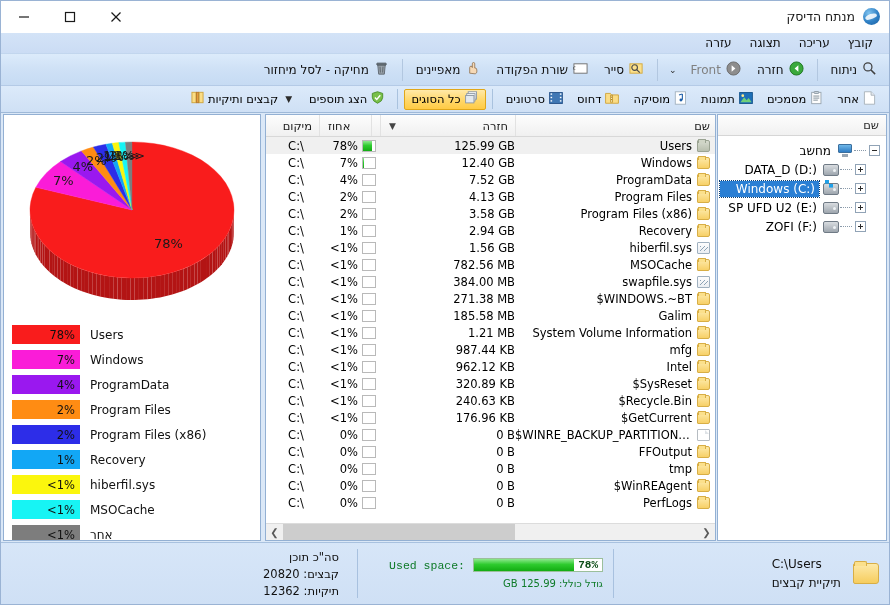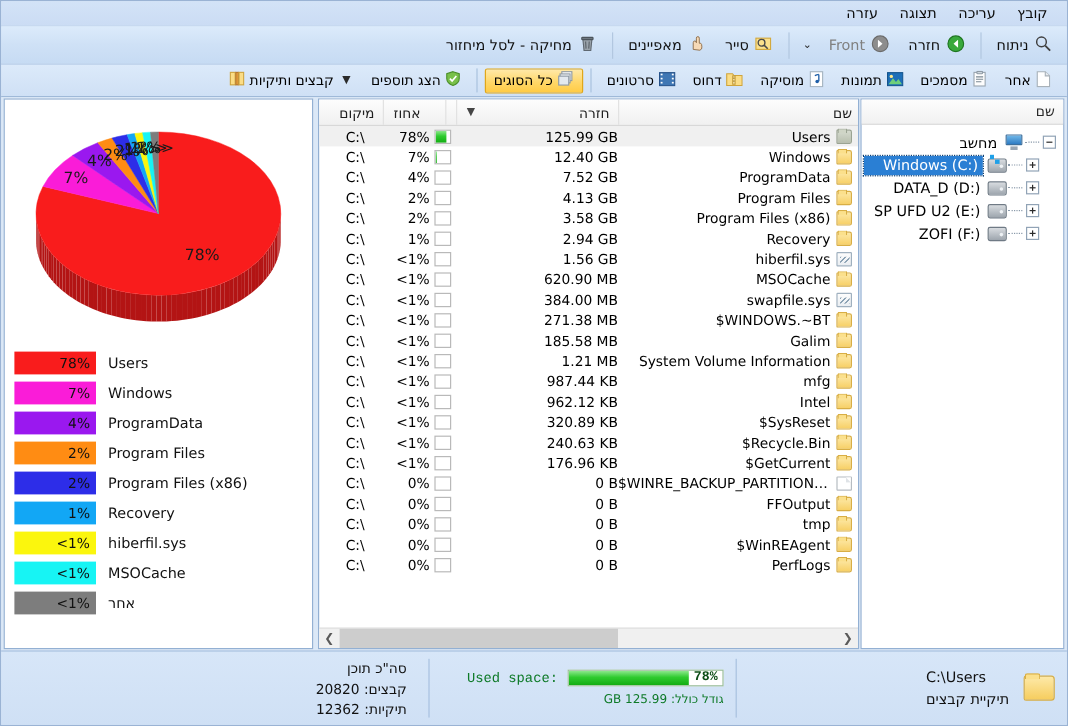--- a/index.html
+++ b/index.html
@@ -267,20 +267,42 @@
   .used-bar .pct { position:absolute; right:4px; top:0; line-height:12px; font-size:11px; color:#0c4d16; font-weight:bold; }
   .used-total { font-size: 10px; color: #0e7a28; direction: rtl; }
   .sb-seg.three { flex: 1 1 auto; flex-direction: column; align-items: flex-start; justify-content: center; gap: 3px; padding-right: 18px; }
   .sb-seg.three div { font-size: 11.5px; color: #111; }
 </style>
 </head>
 <body>
 
 <div class="window">
 
+  <div class="titlebar">
+    <div class="title-icon"></div>
+    <div class="title-text">מנתח הדיסק</div>
+    <div class="win-buttons">
+      <div class="win-btn">
+        <svg width="12" height="12" viewBox="0 0 12 12">
+            <line x1="1" y1="6" x2="11" y2="6" stroke="#1a1a1a" stroke-width="1.2"></line>
+          </svg>
+      </div>
+      <div class="win-btn">
+        <svg width="12" height="12" viewBox="0 0 12 12">
+            <rect x="1.5" y="1.5" width="9" height="9" fill="none" stroke="#1a1a1a" stroke-width="1.2"></rect>
+          </svg>
+      </div>
+      <div class="win-btn close">
+        <svg width="12" height="12" viewBox="0 0 12 12">
+            <line x1="1.5" y1="1.5" x2="10.5" y2="10.5" stroke="#1a1a1a" stroke-width="1.2"></line>
+            <line x1="10.5" y1="1.5" x2="1.5" y2="10.5" stroke="#1a1a1a" stroke-width="1.2"></line>
+          </svg>
+      </div>
+    </div>
+  </div>
 
   <div class="menubar">
     <div class="menu-item">קובץ</div>
     <div class="menu-item">עריכה</div>
     <div class="menu-item">תצוגה</div>
     <div class="menu-item">עזרה</div>
   </div>
 
   <div class="toolbar">
 
@@ -324,20 +346,29 @@
       <span>
         <svg width="15" height="15" viewBox="0 0 16 16">
             <rect x="1" y="3" width="13" height="10" fill="#fbe08c" stroke="#d3a93e"></rect>
             <circle cx="6" cy="7" r="3" fill="none" stroke="#4a4a4a" stroke-width="1.2"></circle>
             <line x1="8.2" y1="9.2" x2="11.5" y2="12.4" stroke="#4a4a4a" stroke-width="1.4"></line>
           </svg>
       </span>
       <span>סייר</span>
     </div>
 
+    <div class="tb-btn">
+      <span>
+        <svg width="15" height="15" viewBox="0 0 16 16">
+            <rect x="1" y="3" width="14" height="10" fill="#ffffff" stroke="#6f6f6f"></rect>
+            <text x="3" y="9.5" font-size="5" fill="#2b2b2b" font-family="monospace">C:\</text>
+          </svg>
+      </span>
+      <span>שורת הפקודה</span>
+    </div>
 
     <div class="tb-btn">
       <span>
         <svg width="15" height="15" viewBox="0 0 16 16">
             <path d="M5 13 L5 7 q0-1.5 1.4-1.5 T7.8 7 L7.8 3 q0-1.4 1.3-1.4 T10.4 3 L10.4 7.5 q1.6-.4 2 1 l.3 2.2q.3 2.3-1.8 3z" fill="#f6d9b6" stroke="#8b6a45" stroke-width=".8"></path>
           </svg>
       </span>
       <span>מאפיינים</span>
     </div>
 
@@ -480,32 +511,32 @@
         <div class="tree-row">
           <div class="expander"></div>
           <div class="dots"></div>
           <div class="ico-pc">
               <div class="screen"></div>
               <div class="stand"></div>
             </div>
           <div class="tree-label">מחשב</div>
         </div>
 
+        <div class="tree-row" style="padding-right:20px">
+          <div class="expander plus"></div>
+          <div class="dots"></div>
+          <div class="ico-drv"></div>
+          <div class="tree-label">DATA_D (D:)</div>
+        </div>
+
         <div class="tree-row selected" style="padding-right:20px">
           <div class="expander plus"></div>
           <div class="dots"></div>
           <div class="ico-drv win"></div>
           <div class="tree-label">Windows (C:)</div>
-        </div>
-
-        <div class="tree-row" style="padding-right:20px">
-          <div class="expander plus"></div>
-          <div class="dots"></div>
-          <div class="ico-drv"></div>
-          <div class="tree-label">DATA_D (D:)</div>
         </div>
 
         <div class="tree-row" style="padding-right:20px">
           <div class="expander plus"></div>
           <div class="dots"></div>
           <div class="ico-drv"></div>
           <div class="tree-label">SP UFD U2 (E:)</div>
         </div>
 
         <div class="tree-row" style="padding-right:20px">
@@ -626,21 +657,21 @@
               </div>
             </div>
             <div class="c-pct">&lt;1%</div>
             <div class="c-loc">C:\</div>
           </div>
           <div class="row">
             <div class="c-name">
               <span class="fico folder"></span>
               <span class="nm">MSOCache</span>
             </div>
-            <div class="c-size">620.90 MB</div>
+            <div class="c-size">782.56 MB</div>
             <div class="c-bar">
               <div class="pbar">
                 <div class="fill" style="width: 3.5%;"></div>
               </div>
             </div>
             <div class="c-pct">&lt;1%</div>
             <div class="c-loc">C:\</div>
           </div>
           <div class="row">
             <div class="c-name">

